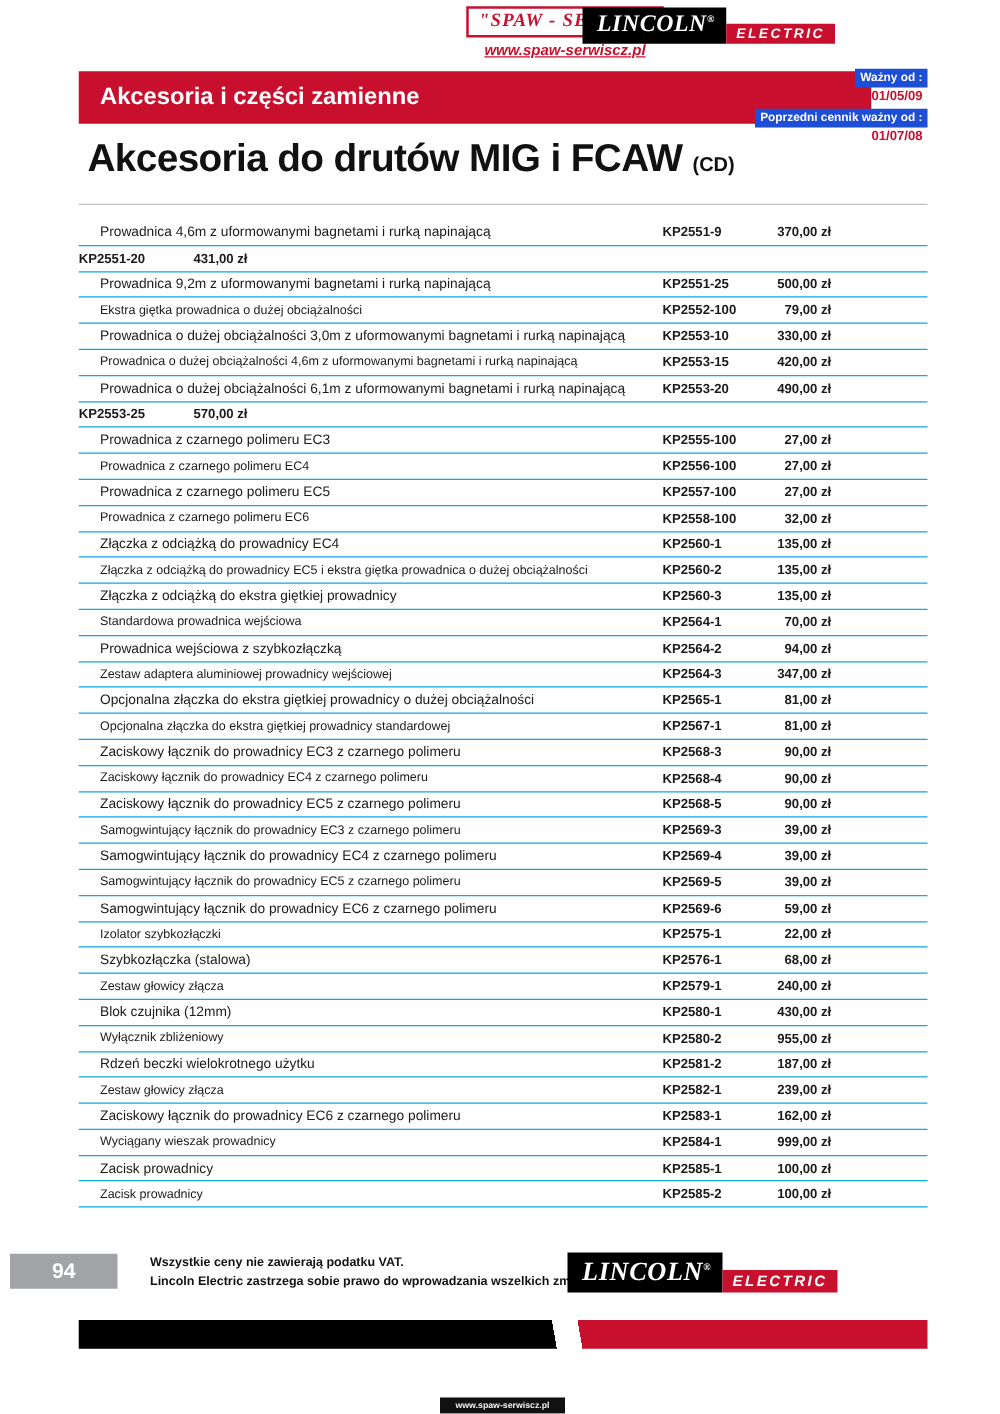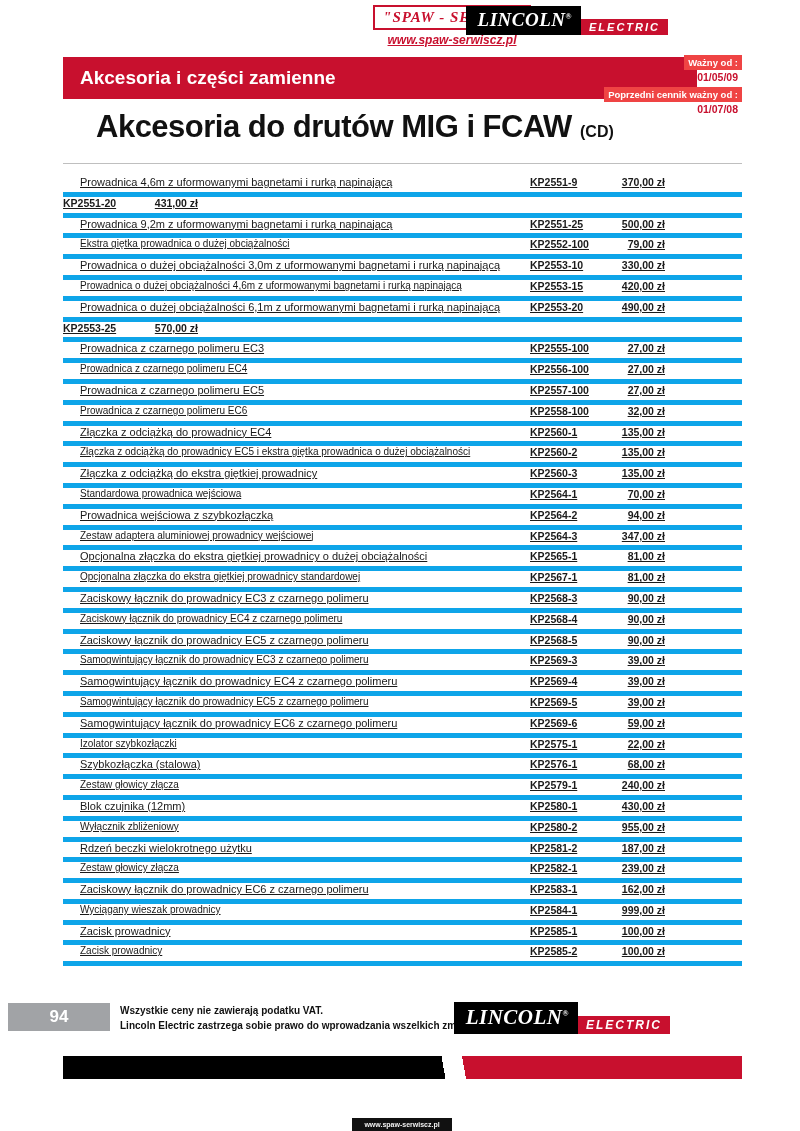--- a/index.html
+++ b/index.html
@@ -30,40 +30,40 @@
   }
   .lincoln-bottom .ln { font-size:21px; }
   .lincoln-bottom .el { font-size:12px; }
 
   .banner {
     position:absolute; left:63px; top:57px; width:634px; height:42px; background:#c8102e;
     color:#ffffff; font-size:19px; font-weight:bold; line-height:42px; padding-left:17px; white-space:nowrap;
   }
 
   .validity { position:absolute; top:55px; right:58px; display:flex; flex-direction:column; align-items:flex-end; }
-  .validity .vlabel { background:#ef4444; color:#fff; font-weight:bold; font-size:9.5px; padding:2px 4px; white-space:nowrap;text-align:center; }
+  .validity .vlabel { background:#1d4ed8; color:#fff; font-weight:bold; font-size:9.5px; padding:2px 4px; white-space:nowrap;text-align:center; }
   .validity .vdate  { color:#c8102e; font-weight:bold; font-size:10.5px; padding:1px 4px 4px; white-space:nowrap; }
 
   
-  .section-title { position:absolute; left:96px; top:109px; color:#111; font-weight:bold; font-size:31px; letter-spacing:-0.5px; white-space:nowrap; }
+  .section-title { position:absolute; left:70px; top:109px; color:#111; font-weight:bold; font-size:31px; letter-spacing:-0.5px; white-space:nowrap; }
   .section-title .suffix { font-size:16px; letter-spacing:0; }
   .title-rule { position:absolute; left:63px; top:163px; width:679px; border-top:1px solid #bfbfbf; }
 
   
   .table { position:absolute; left:63px; top:176px; width:679px; }
-  .row { display:flex; align-items:flex-start; height:20.8px; border-bottom:5px solid #0ea5e9; font-size:11px; color:#1a1a1a;text-decoration:underline; }
+  .row { display:flex; align-items:center; height:20.8px; border-bottom:1px solid #0ea5e9; font-size:11px; color:#1a1a1a; }
   .row:nth-child(even) { font-size:10px; }
   .row .name  { flex:1; padding-left:17px; white-space:nowrap; overflow:hidden; }
   .row .code  { width:75px; font-weight:bold; font-size:10.5px; white-space:nowrap; }
   .row .price { width:60px; font-weight:bold; font-size:10.5px; text-align:right; white-space:nowrap; }
   .row .spacer { width:77px; }
 
   
   .page-num {
-    position:absolute; left:8px; top:1003px; width:102px; height:28px; background:#a1a3a6;
+    position:absolute; left:8px; top:1003px; width:86px; height:28px; background:#a1a3a6;
     color:#fff; font-weight:bold; font-size:17px; display:flex; align-items:center; justify-content:center;
   }
   .notes { position:absolute; left:120px; top:1005px; color:#111; }
   .notes .note1 { font-weight:bold; font-size:10px; margin-bottom:4px; }
   .notes .note2 { font-weight:bold; font-size:10px; }
 
   .stripe {
     position:absolute; left:63px; top:1056px; width:679px; height:23px;
     background:linear-gradient(80deg, #000 0%, #000 56%, #fff 56%, #fff 59%, #c8102e 59%, #c8102e 100%);
   }

